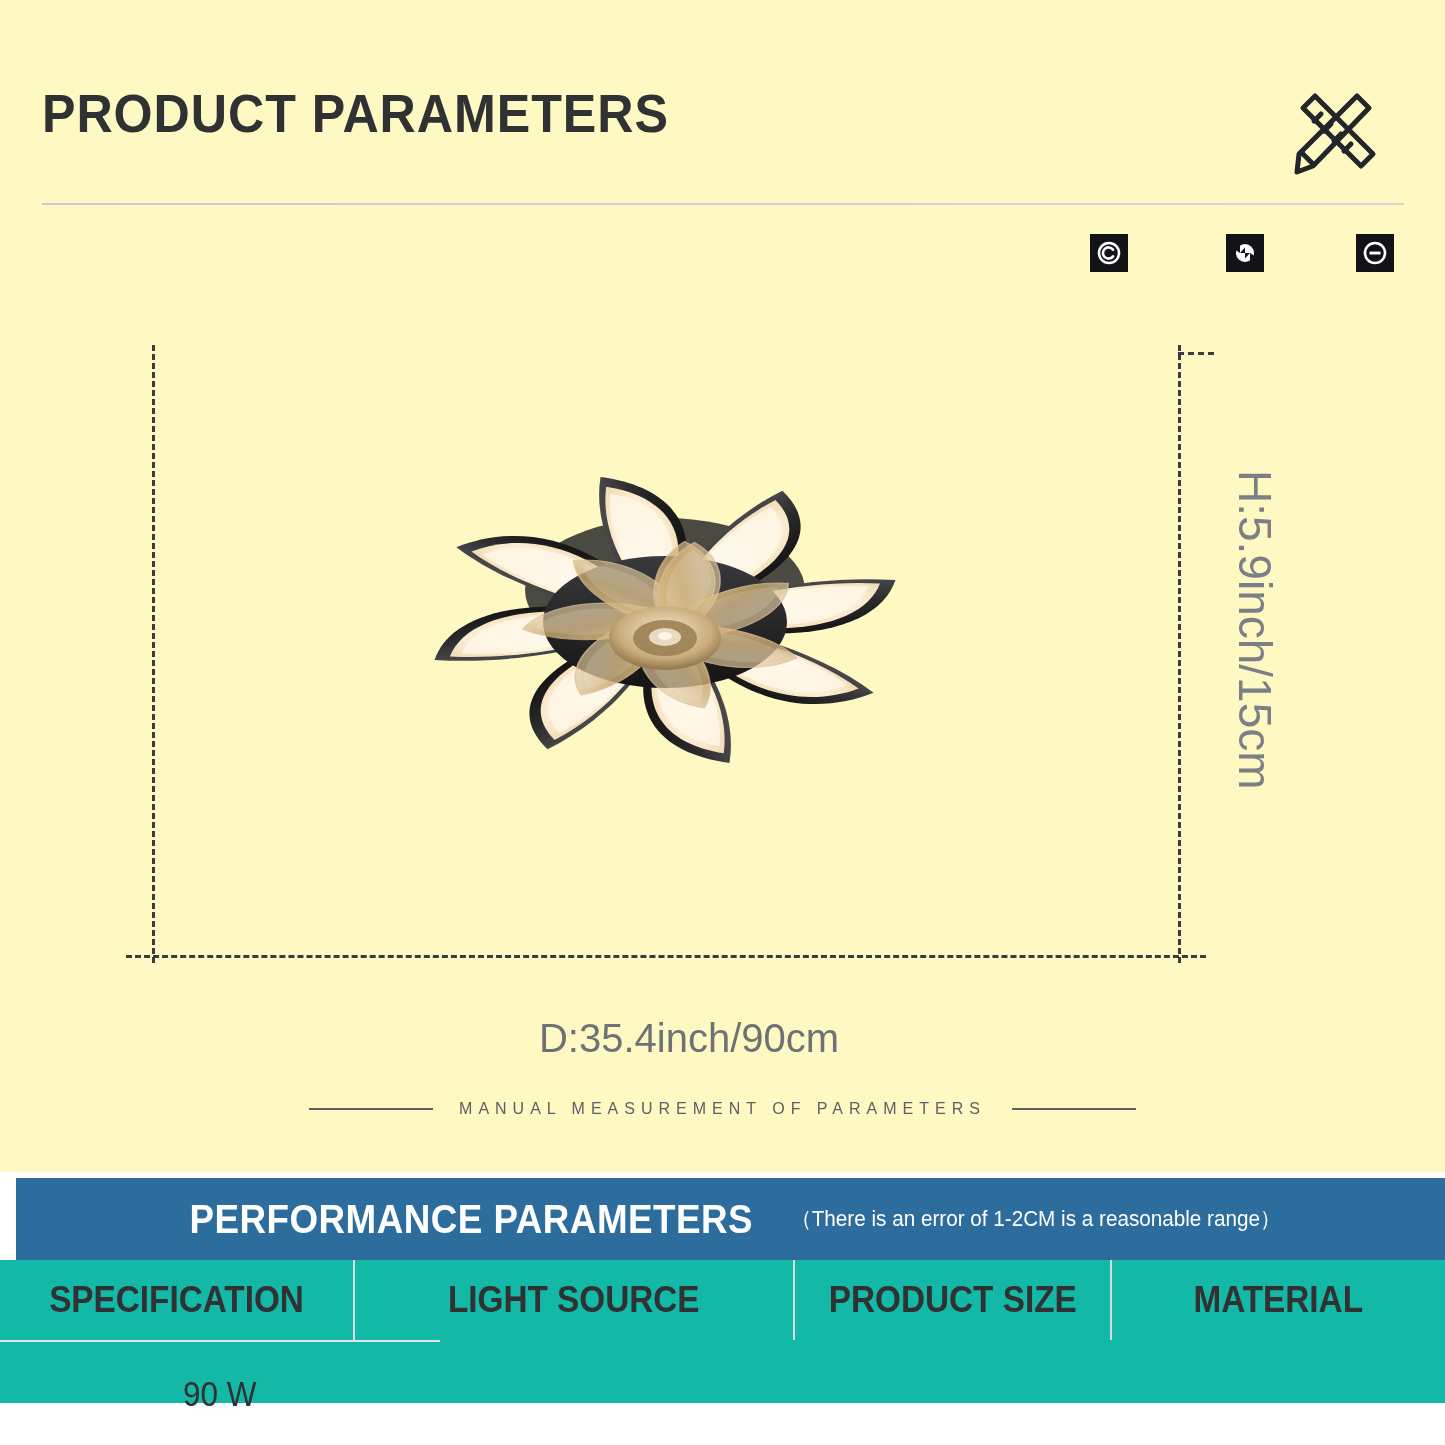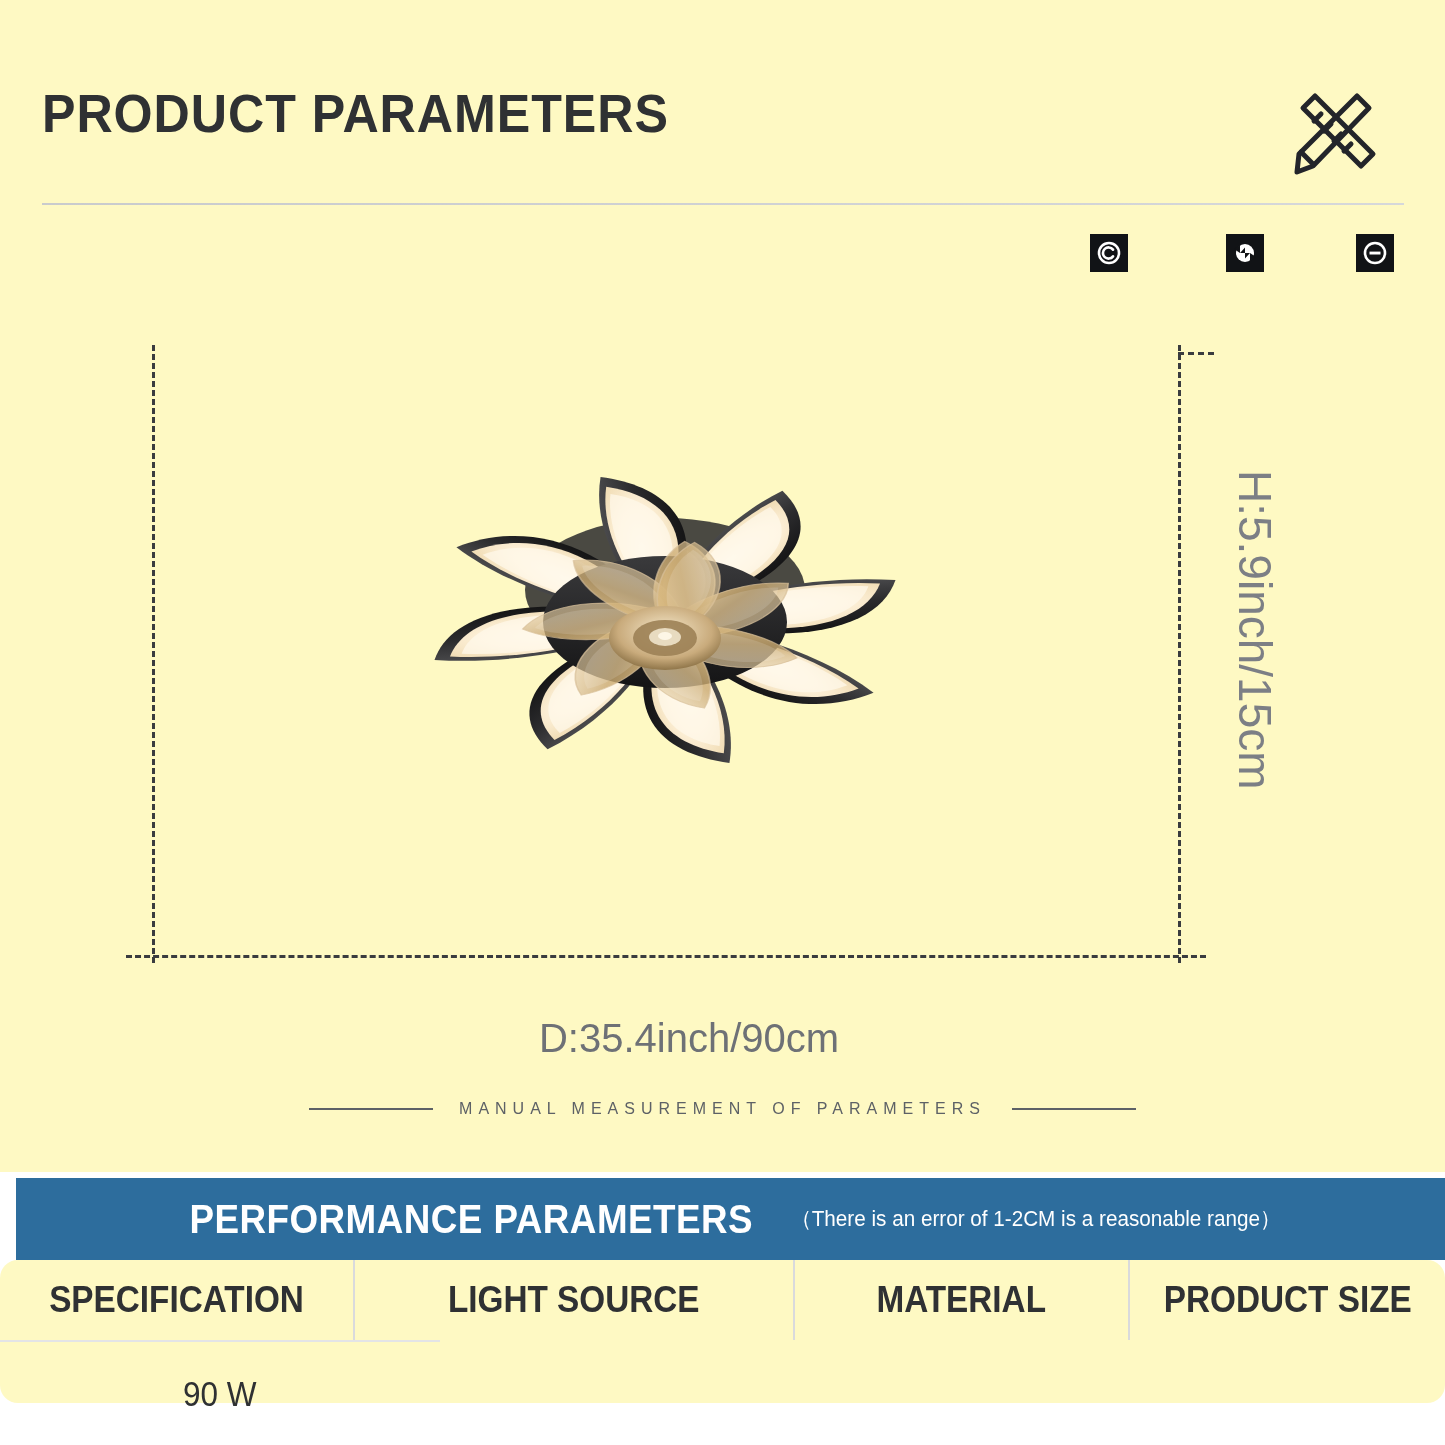--- a/index.html
+++ b/index.html
@@ -88,22 +88,21 @@
     letter-spacing:0.5px;white-space:nowrap;
   }
   .perf-note{
     font-size:22px;color:#ffffff;white-space:nowrap;
     transform:scaleX(0.94);transform-origin:left center;
   }
 
   
   .tbl{
     position:absolute;left:0;top:1260px;width:1445px;height:143px;
-    background:#fef9c3;
-    border-radius:18px;
+    background:#14b8a6;
   }
   .tbl .row{display:flex;width:1445px;}
   .tbl .row.head{height:80px;}
   .tbl .row.body{height:105px;}
   .tbl .cell{
     display:flex;align-items:center;justify-content:center;
     box-sizing:border-box;
   }
   .c1{width:353px;}
   .c2{width:440px;}
@@ -295,25 +294,25 @@
   </div>
 
   <div class="tbl">
     <div class="row head">
       <div class="cell c1">
           <span class="th">SPECIFICATION</span>
         </div>
       <div class="cell c2">
           <span class="th">LIGHT SOURCE</span>
         </div>
+      <div class="cell c3">
+          <span class="th">PRODUCT SIZE</span>
+        </div>
       <div class="cell c4">
           <span class="th">MATERIAL</span>
-        </div>
-      <div class="cell c3">
-          <span class="th">PRODUCT SIZE</span>
         </div>
     </div>
     <div class="row body">
       <div class="cell c2">
           <span class="td">90 W</span>
         </div>
     </div>
   </div>
 
 </div>

